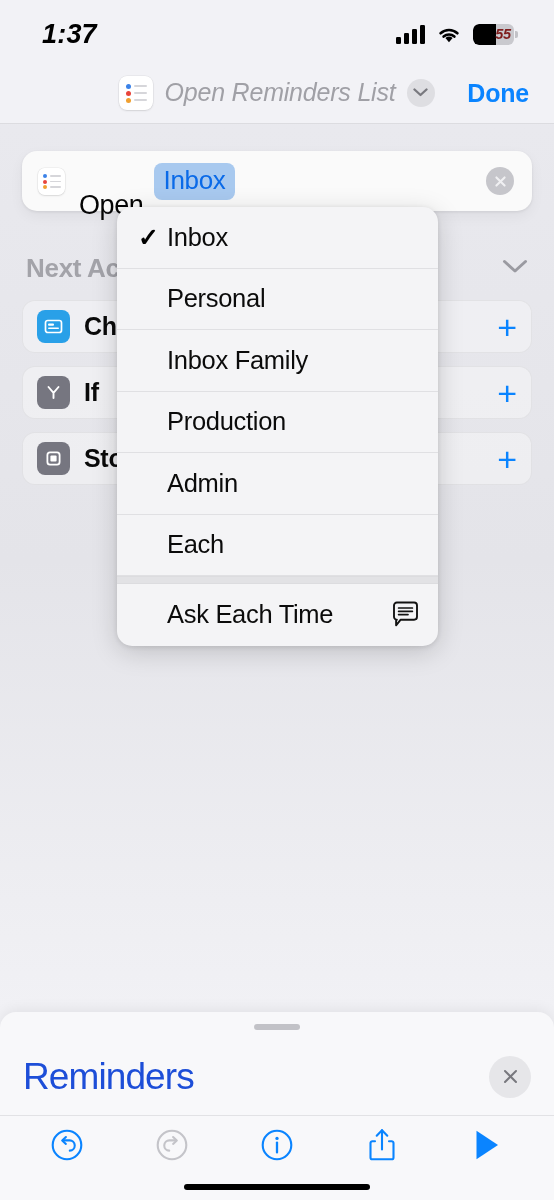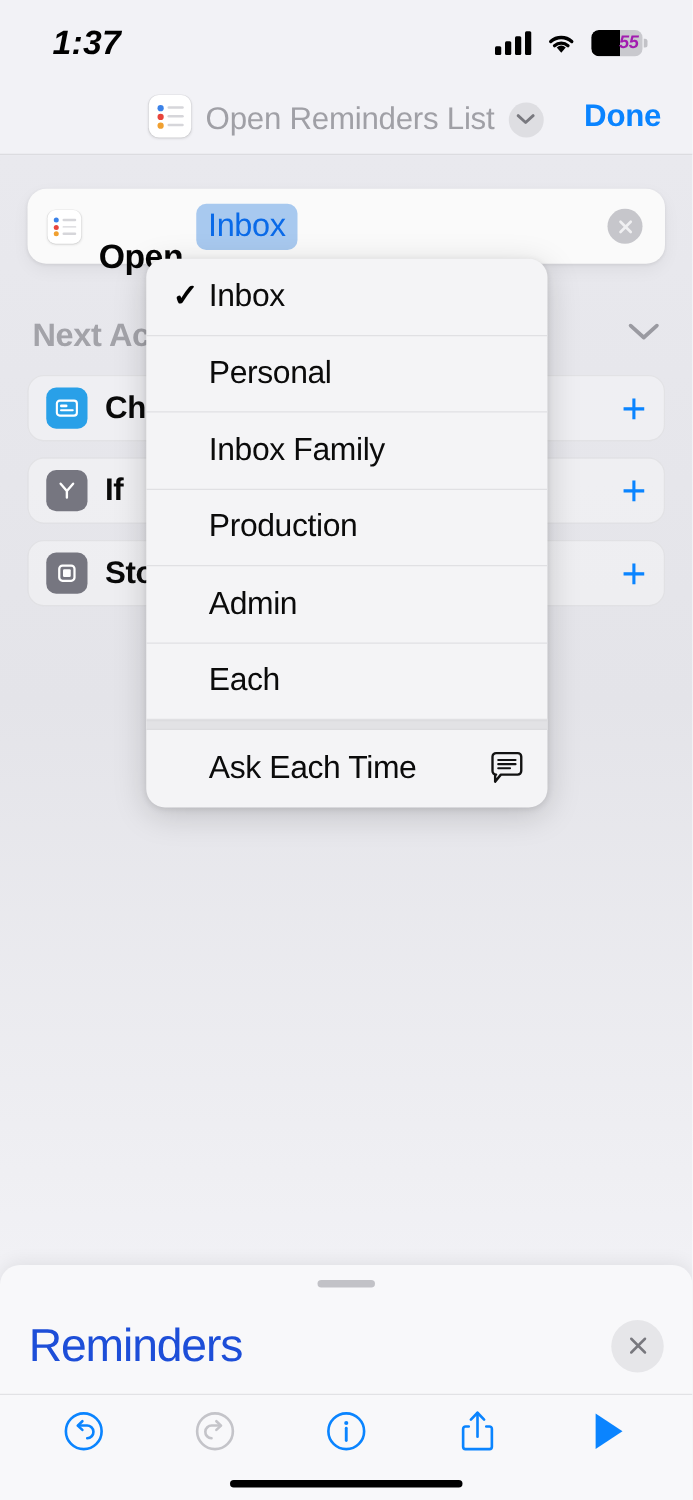--- a/index.html
+++ b/index.html
@@ -45,36 +45,36 @@
     position:absolute; inset:0; border-radius:6px;
     background:#c9c9ce; overflow:hidden;
   }
   .battery-fill {
     position:absolute; top:0; left:0; bottom:0;
     background:#000; border-radius:6px 0 0 6px;
   }
   .battery-pct {
     position:absolute; inset:0; display:flex; align-items:center;
     justify-content:center; font-size:14.5px; font-weight:700;
-    color:#a21caf; letter-spacing:-0.3px; padding-left:19px;
+    color:#7f1d1d; letter-spacing:-0.3px; padding-left:19px;
   }
   .battery-cap {
     position:absolute; right:-4px; top:7px; width:3px; height:7px;
     background:#c2c2c7; border-radius:0 2px 2px 0;
   }
 
   
   .nav-header {
     position:absolute; top:62px; left:0; width:554px; height:62px;
     background:#f2f2f6;
     border-bottom:0.5px solid #dcdce0;
     display:flex; align-items:center; justify-content:center;
   }
   .nav-center {
-    display:flex; align-items:flex-end; gap:11px;
+    display:flex; align-items:center; gap:11px;font-style:italic;
   }
   .rem-icon {
     width:34px; height:34px; border-radius:8px; background:#fff;
     box-shadow:0 0 0 0.5px rgba(0,0,0,0.07), 0 1px 2px rgba(0,0,0,0.1);
     position:relative; flex:none; overflow:hidden;
   }
   .rem-icon .dot { position:absolute; width:5px; height:5px; border-radius:50%; left:6.5px; }
   .rem-icon .dot.b { background:#3b82e8; top:8px; }
   .rem-icon .dot.r { background:#e8453c; top:15px; }
   .rem-icon .dot.o { background:#f0a030; top:22px; }
@@ -103,21 +103,21 @@
     box-shadow:0 1px 3px rgba(0,0,0,0.08), 0 5px 14px rgba(0,0,0,0.05);
     display:flex; align-items:center; padding:0 16px;
   }
   .action-card .rem-icon { width:27px; height:27px; border-radius:6.5px; }
   .action-card .rem-icon .dot { width:4px; height:4px; left:5px; }
   .action-card .rem-icon .dot.b{top:6.5px;} .action-card .rem-icon .dot.r{top:12px;} .action-card .rem-icon .dot.o{top:17.5px;}
   .action-card .rem-icon .ln { left:11.5px; width:11px; height:1.3px; }
   .action-card .rem-icon .ln.l1{top:7.8px;} .action-card .rem-icon .ln.l2{top:13.3px;} .action-card .rem-icon .ln.l3{top:18.8px;}
 
   .action-verb {
-    font-size:27px; font-weight:700; color:#050505;
+    font-size:27px; font-weight:400; color:#050505;
     margin-left:14px; letter-spacing:-0.4px;margin-top:48px;
   }
   .action-token {
     margin-left:11px; background:#a8c9ef; color:#0a6ae8;
     font-size:26px; font-weight:500; letter-spacing:-0.3px;
     padding:2px 9px 4px; border-radius:8px;
   }
   .card-close {
     position:absolute; right:18px; top:50%; transform:translateY(-50%);
     width:28px; height:28px; border-radius:50%; background:#c6c6cb;

